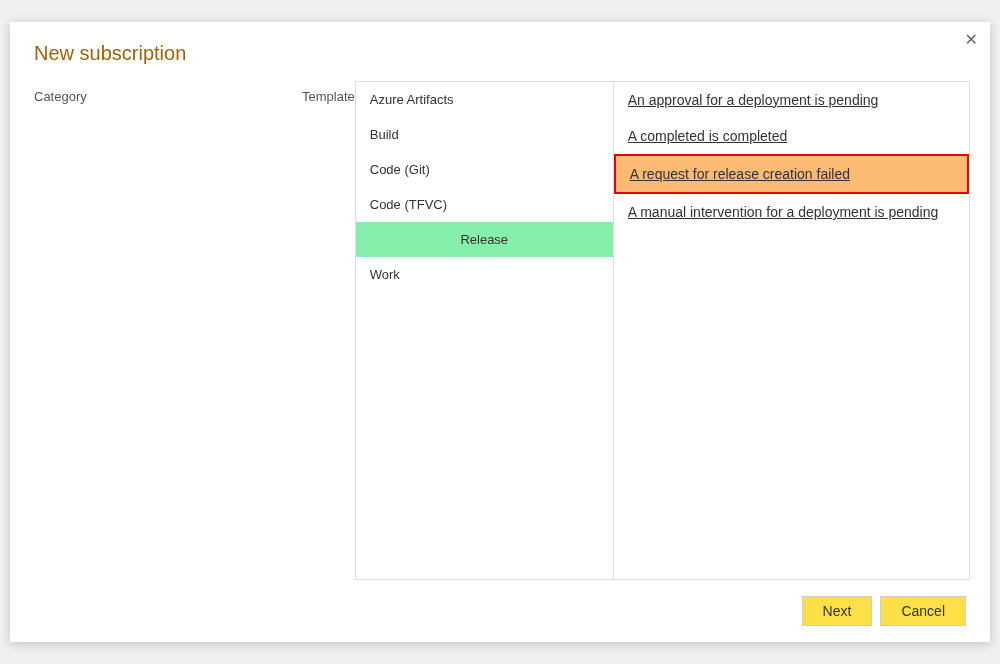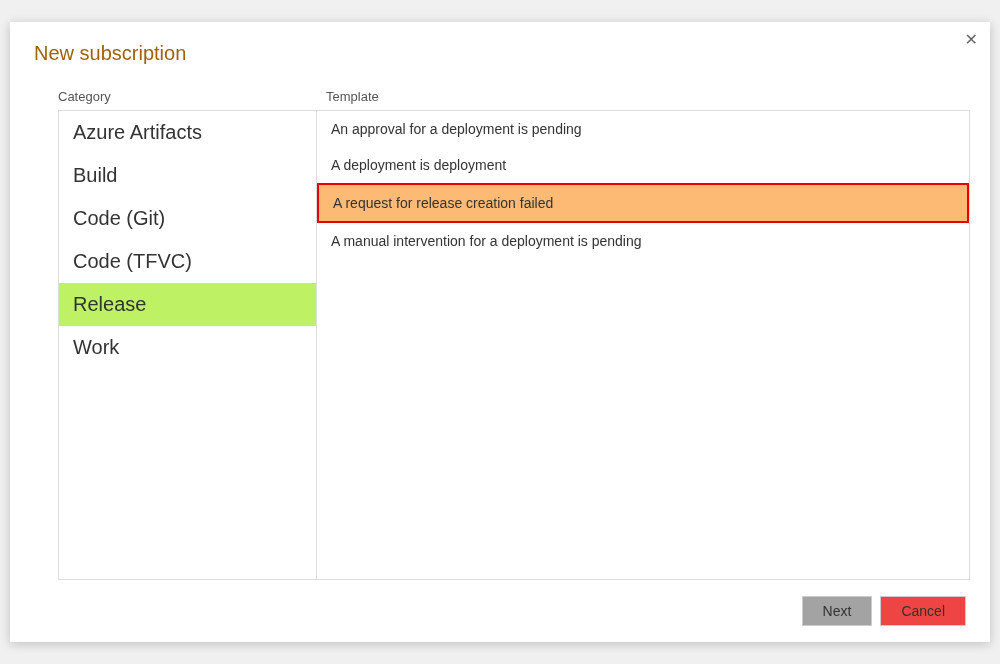--- a/index.html
+++ b/index.html
@@ -45,24 +45,23 @@
     .dialog-title {
       font-size: 20px;
       font-weight: 400;
       color: #a16207;
       padding: 20px 24px 16px 24px;
       border-bottom: none;
     }
 
     .dialog-body {
       display: flex;
-      flex-direction: column;
+      flex-direction: row;
       flex: 1;
       padding: 0 20px 0 24px;
-      margin-left: 24px;
     }
 
     .column-headers {
       display: flex;
       padding: 8px 0 6px 0;
       color: #555;
       font-size: 13px;
     }
 
     .col-category-header {
@@ -85,31 +84,33 @@
       width: 258px;
       flex-shrink: 0;
       border-right: 1px solid #ddd;
       overflow-y: auto;
     }
 
     .category-item {
       padding: 10px 14px;
       cursor: pointer;
       color: #333;
-      font-size: 20px;
+      font-size: 13px;
       border-bottom: none;
     }
 
     .category-item.active {
-      background: #bef264;
+      background: #86efac;
+      text-align: center;
     }
 
     .template-column {
       flex: 1;
       overflow-y: auto;
+      text-decoration: underline;
     }
 
     .template-item {
       padding: 10px 14px;
       cursor: pointer;
       color: #333;
       font-size: 14px;
     }
 
     .template-item.selected {
@@ -122,27 +123,27 @@
       justify-content: flex-end;
       padding: 16px 24px;
       gap: 8px;
     }
 
     .btn {
       padding: 6px 20px;
       font-size: 14px;
       cursor: pointer;
       border: 1px solid #ccc;
-      background: #ef4444;
+      background: #fde047;
       color: #333;
       min-width: 70px;
     }
 
     .btn-primary {
-      background: #a3a3a3;
+      background: #fde047;
     }
   </style>
 </head>
 <body>
 
 <div class="dialog">
   <button class="dialog-close">✕</button>
 
   <h1 class="dialog-title">New subscription</h1>
 
@@ -156,21 +157,21 @@
       <div class="category-column" id="category-list">
           <div class="category-item">Azure Artifacts</div>
           <div class="category-item">Build</div>
           <div class="category-item">Code (Git)</div>
           <div class="category-item">Code (TFVC)</div>
           <div class="category-item active">Release</div>
           <div class="category-item">Work</div>
         </div>
       <div class="template-column" id="template-list">
           <div class="template-item">An approval for a deployment is pending</div>
-          <div class="template-item">A deployment is deployment</div>
+          <div class="template-item">A completed is completed</div>
           <div class="template-item selected">A request for release creation failed</div>
           <div class="template-item">A manual intervention for a deployment is pending</div>
         </div>
     </div>
   </div>
 
   <div class="dialog-footer">
     <button class="btn btn-primary">Next</button>
     <button class="btn">Cancel</button>
   </div>

